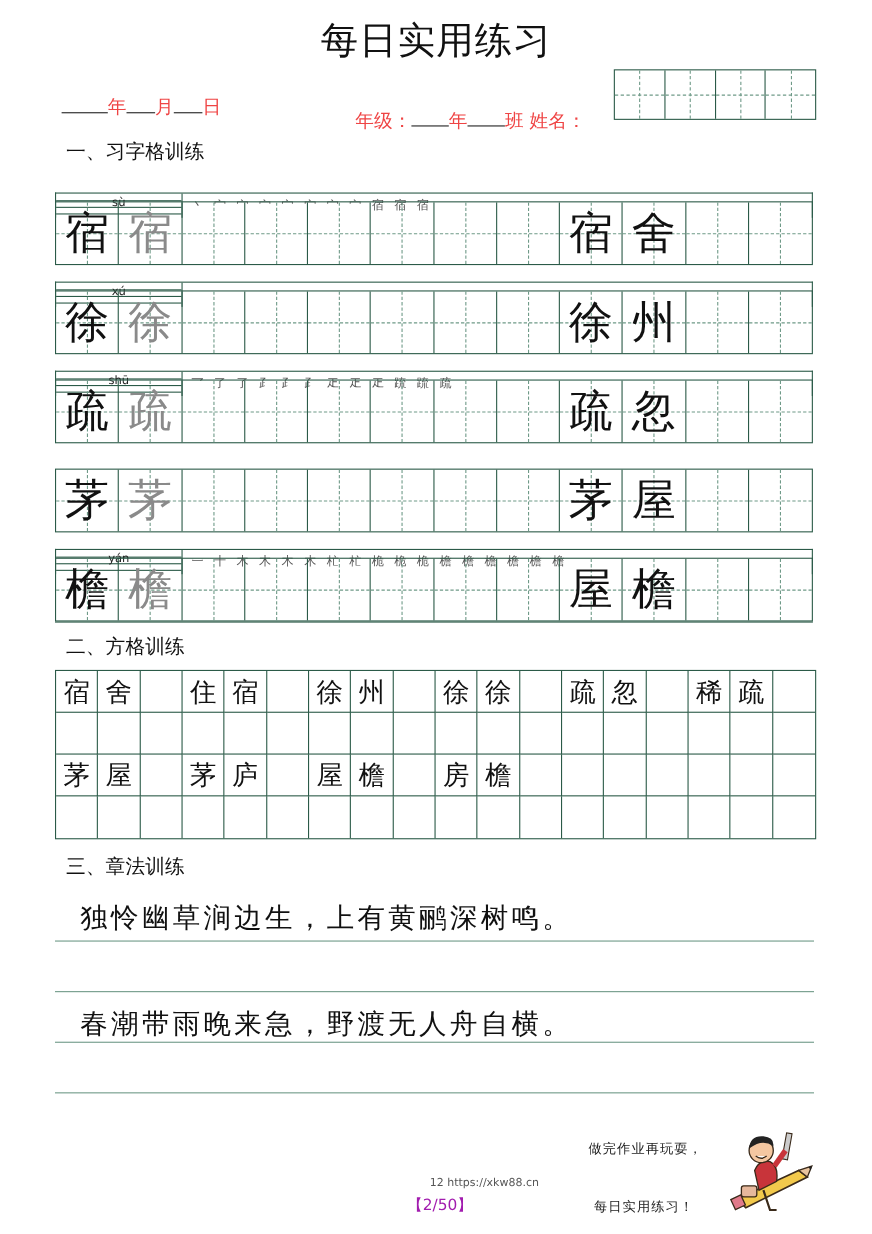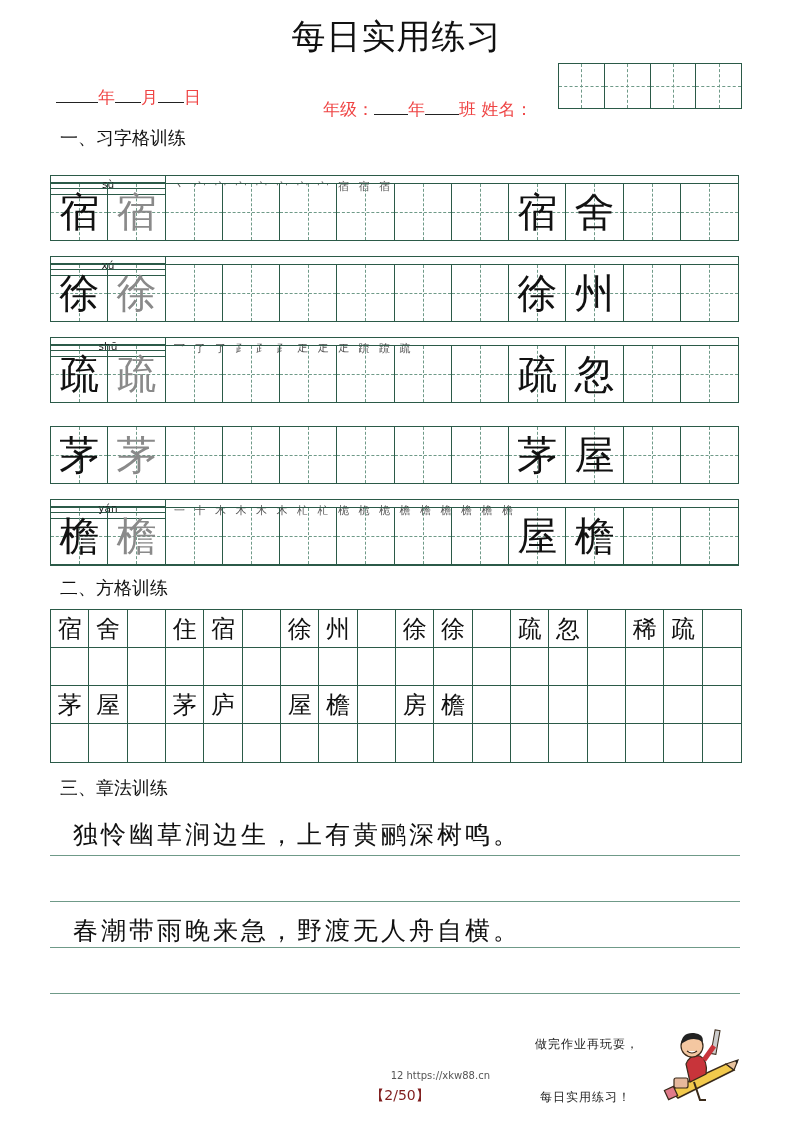--- a/index.html
+++ b/index.html
@@ -38,21 +38,21 @@
         display:grid; grid-template-columns:repeat(18, 1fr); grid-template-rows:repeat(4, 1fr); }
   .s2 .c { border-right:1.3px solid #2b5a48; border-bottom:1.3px solid #2b5a48; display:flex; align-items:center; justify-content:center; font-size:24px; color:#111; }
   .s2 .c.lc { border-right:none; }
   .s2 .c.lr { border-bottom:none; }
 
   
   .line { left:50px; width:690px; border-top:1.3px solid #6f9a88; }
   .poem { left:73px; font-size:25px; letter-spacing:3px; color:#111; white-space:nowrap; }
 
   .footer-url { left:310px; top:1070px; width:180px; text-align:right; font-family:"DejaVu Sans","Liberation Sans",sans-serif; font-size:10px; color:#555; }
-  .footer-page { left:310px; top:1087px; width:180px; text-align:center; font-family:"DejaVu Sans","Liberation Sans",sans-serif; font-size:14px; color:#7f1d1d; }
+  .footer-page { left:310px; top:1087px; width:180px; text-align:center; font-family:"DejaVu Sans","Liberation Sans",sans-serif; font-size:14px; color:#a21caf; }
   .slogan { left:535px; font-size:12px; color:#222; letter-spacing:1px; white-space:nowrap; }
 </style>
 </head>
 <body>
 
 <div class="abs title">每日实用练习</div>
 
 <div class="abs meta" style="left:56px;">
   <span class="blank" style="width:42px;"></span><span>年</span><span class="blank" style="width:26px;"></span><span>月</span><span class="blank" style="width:26px;"></span><span>日</span>
 </div>

